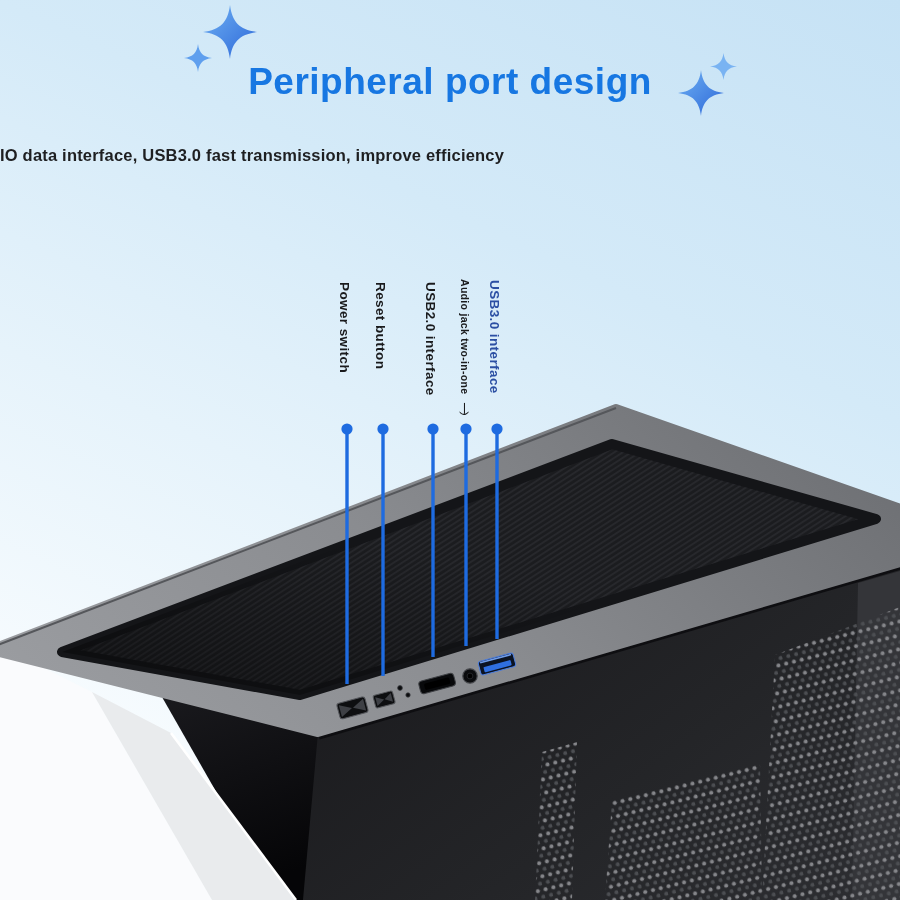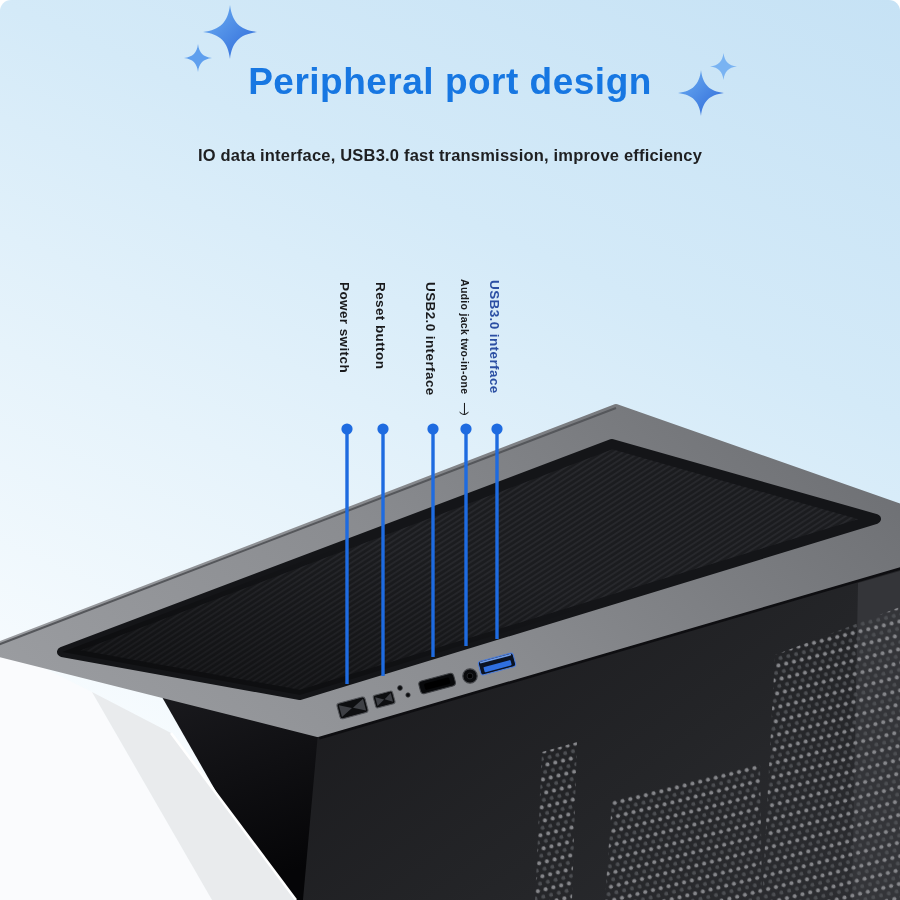--- a/index.html
+++ b/index.html
@@ -1,21 +1,21 @@
 <!DOCTYPE html>
 <html><head>
 <meta charset="utf-8">
 <style>
   html,body{margin:0;padding:0;width:900px;height:900px;overflow:hidden;
     font-family:"Liberation Sans",sans-serif;}
   .stage{position:relative;width:900px;height:900px;
-    background:linear-gradient(205deg,#c6e2f5 0%,#d4eaf8 32%,#e6f3fb 58%,#f6fbfe 82%,#fcfeff 100%);border-radius:11px;}
+    background:linear-gradient(205deg,#c6e2f5 0%,#d4eaf8 32%,#e6f3fb 58%,#f6fbfe 82%,#fcfeff 100%);}
   .page-title{position:absolute;left:0;top:36px;width:900px;text-align:center;
     font-size:37px;font-weight:700;letter-spacing:.5px;color:#1777e2;}
-  .page-subtitle{position:absolute;left:0;top:146px;width:900px;text-align:center;
+  .page-subtitle{position:absolute;left:0;top:146px;width:900px;text-align:left;
     font-size:16.5px;font-weight:700;letter-spacing:.2px;color:#1e1f21;}
   .sparkle{position:absolute;}
   .callout-label{position:absolute;writing-mode:vertical-rl;text-orientation:mixed;
     font-size:13.5px;font-weight:700;letter-spacing:.4px;color:#1a1b1d;white-space:nowrap;}
   .callout-label.small{font-size:10.5px;letter-spacing:.3px;}
   .callout-label.blue{color:#2b4fa3;}
   .scene{position:absolute;left:0;top:0;}
 </style>
 </head>
 <body>

